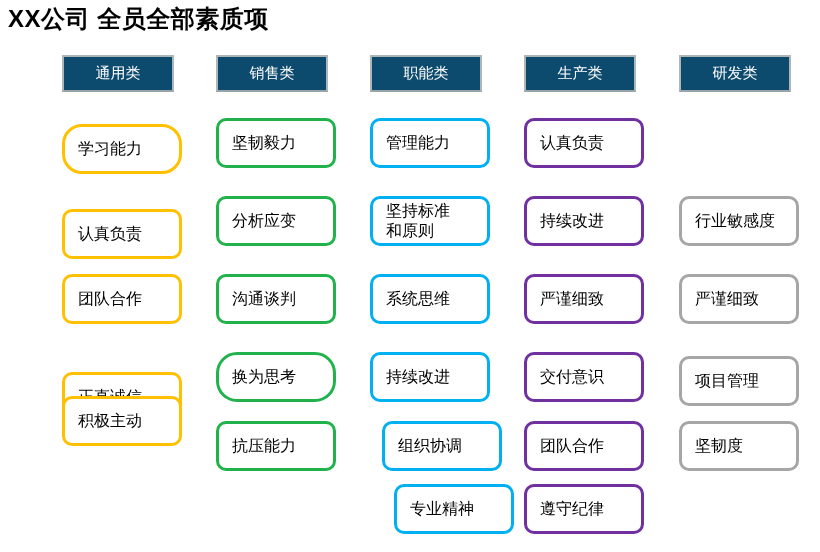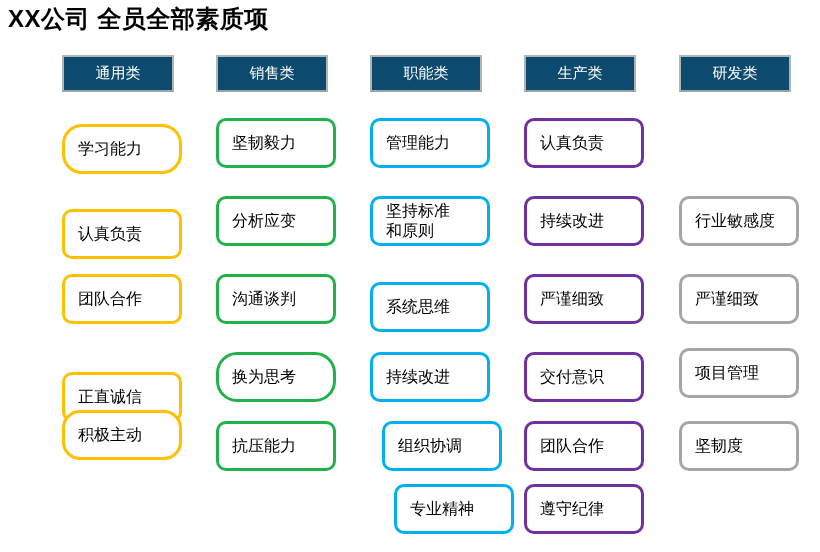--- a/index.html
+++ b/index.html
@@ -73,21 +73,21 @@
         </div>
         <div class="comp-box" style="top: 209px; border-color: rgb(255, 192, 0); text-align: right;">
           <span class="comp-label">认真负责</span>
         </div>
         <div class="comp-box" style="top: 274px; border-color: rgb(255, 192, 0);">
           <span class="comp-label">团队合作</span>
         </div>
         <div class="comp-box" style="top: 372px; border-color: rgb(255, 192, 0);">
           <span class="comp-label">正直诚信</span>
         </div>
-        <div class="comp-box" style="top: 410px; border-color: rgb(255, 192, 0); border-radius: 18px;">
+        <div class="comp-box" style="top: 396px; border-color: rgb(255, 192, 0);">
           <span class="comp-label">积极主动</span>
         </div>
       </div>
       <div class="column" style="left: 216px;">
         <div class="cat-header">销售类</div>
         <div class="comp-box" style="top: 118px; border-color: rgb(34, 178, 76);">
           <span class="comp-label">坚韧毅力</span>
         </div>
         <div class="comp-box" style="top: 196px; border-color: rgb(34, 178, 76);">
           <span class="comp-label">分析应变</span>
@@ -104,21 +104,21 @@
       </div>
       <div class="column" style="left: 370px;">
         <div class="cat-header">职能类</div>
         <div class="comp-box" style="top: 118px; border-color: rgb(0, 176, 240);">
           <span class="comp-label">管理能力</span>
         </div>
         <div class="comp-box" style="top: 196px; border-color: rgb(0, 176, 240);">
           <span class="comp-label">坚持标准
 和原则</span>
         </div>
-        <div class="comp-box" style="top: 274px; border-color: rgb(0, 176, 240); margin-top: 8px;">
+        <div class="comp-box" style="top: 274px; border-color: rgb(0, 176, 240);">
           <span class="comp-label">系统思维</span>
         </div>
         <div class="comp-box" style="top: 352px; border-color: rgb(0, 176, 240);">
           <span class="comp-label">持续改进</span>
         </div>
         <div class="comp-box" style="top: 421px; border-color: rgb(0, 176, 240); margin-left: 12px;">
           <span class="comp-label">组织协调</span>
         </div>
         <div class="comp-box" style="top: 484px; border-color: rgb(0, 176, 240); margin-left: 24px;">
           <span class="comp-label">专业精神</span>
@@ -146,21 +146,21 @@
         </div>
       </div>
       <div class="column" style="left: 679px; text-align: center;">
         <div class="cat-header">研发类</div>
         <div class="comp-box" style="top: 196px; border-color: rgb(166, 166, 166);">
           <span class="comp-label">行业敏感度</span>
         </div>
         <div class="comp-box" style="top: 274px; border-color: rgb(166, 166, 166);">
           <span class="comp-label">严谨细致</span>
         </div>
-        <div class="comp-box" style="top: 348px; border-color: rgb(166, 166, 166);">
+        <div class="comp-box" style="top: 356px; border-color: rgb(166, 166, 166);">
           <span class="comp-label">项目管理</span>
         </div>
         <div class="comp-box" style="top: 421px; border-color: rgb(166, 166, 166);">
           <span class="comp-label">坚韧度</span>
         </div>
       </div>
     </div>
 </div>
 
 </body></html>

